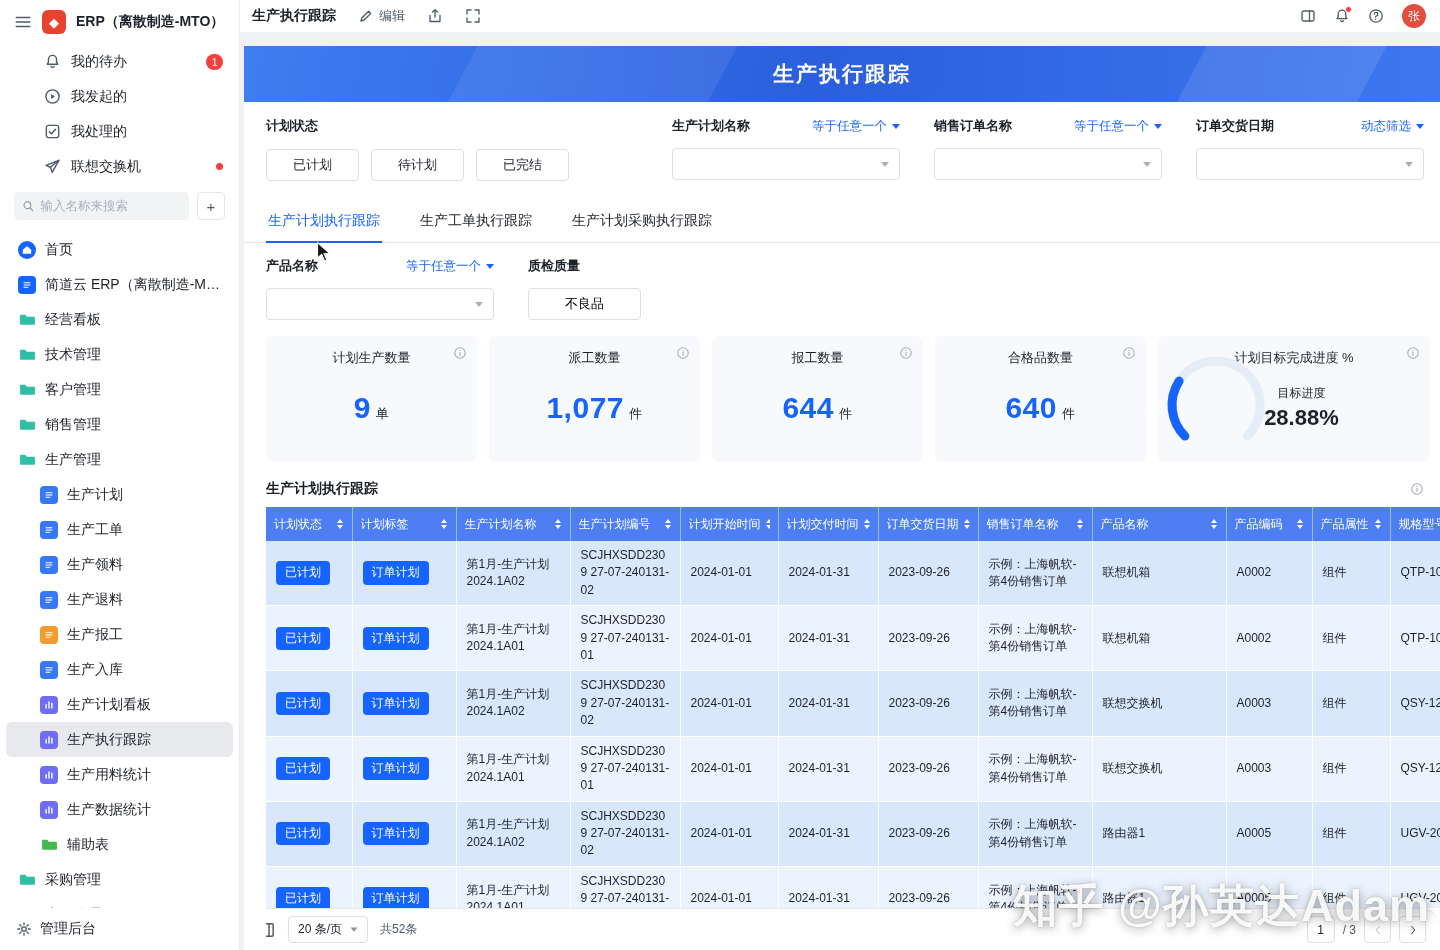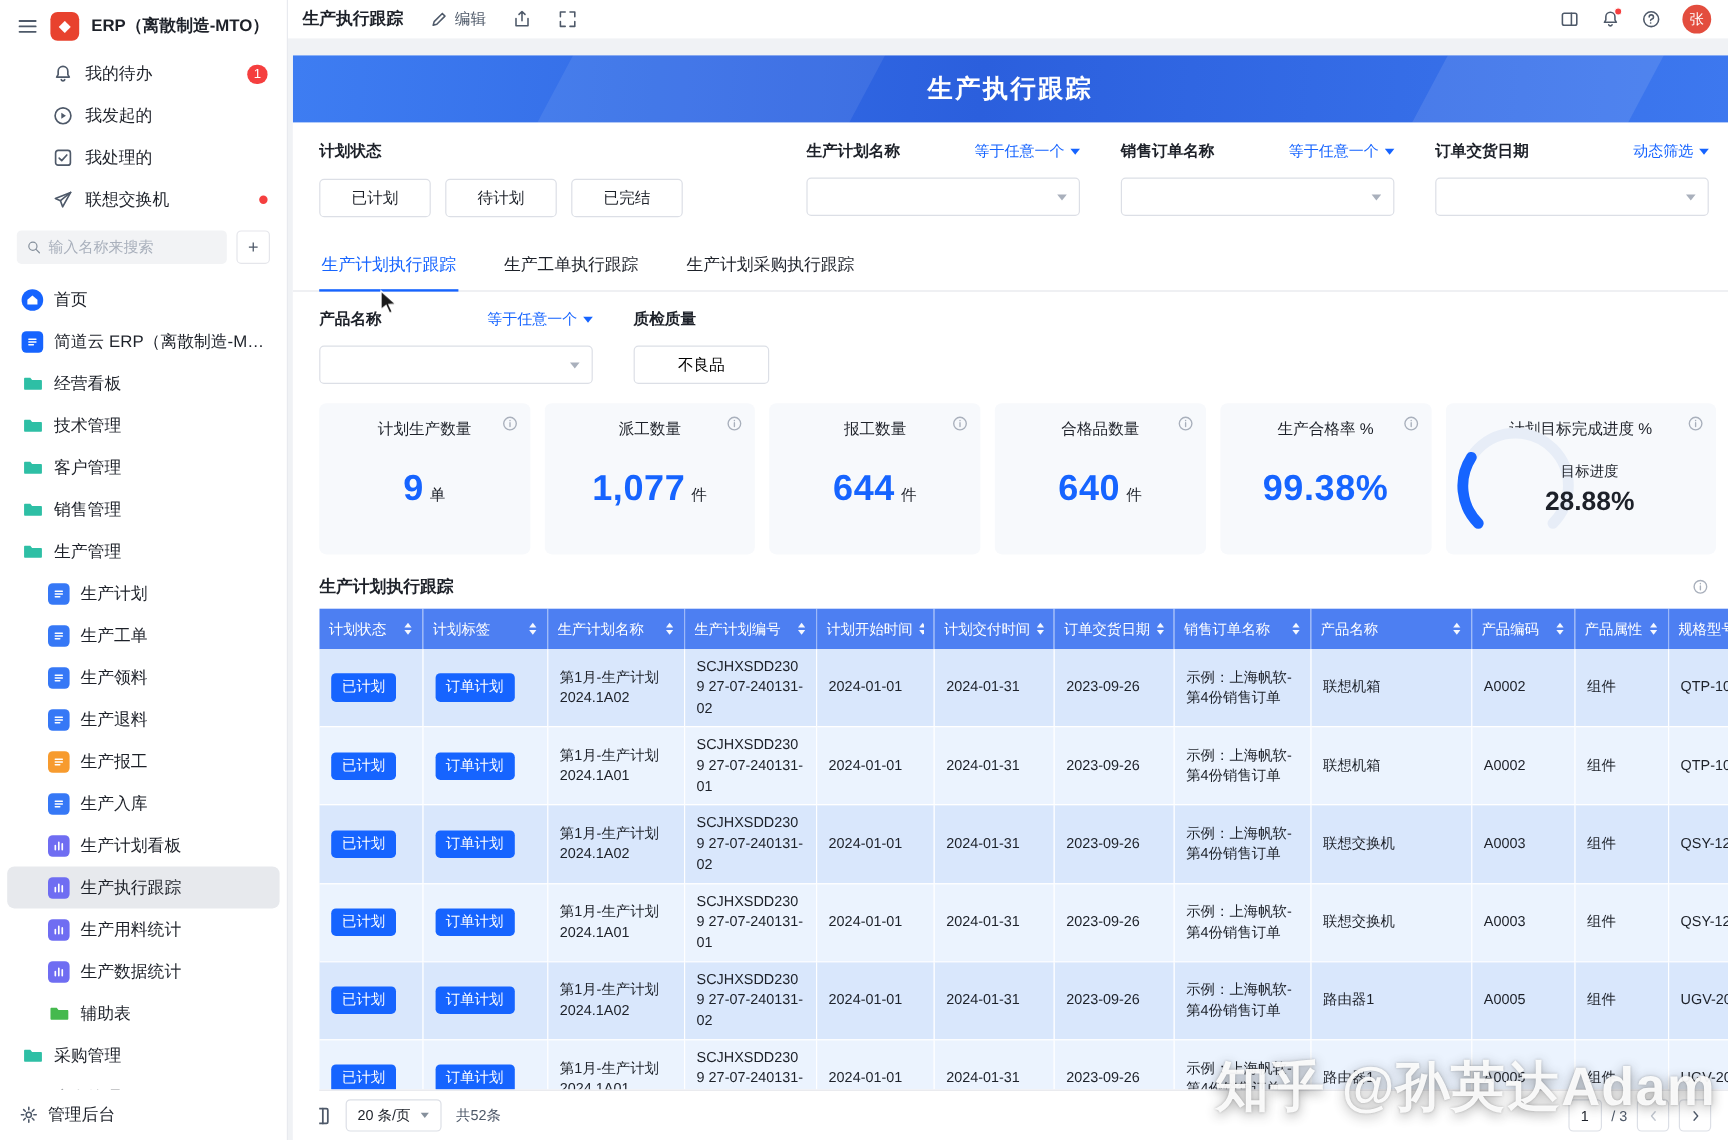--- a/index.html
+++ b/index.html
@@ -105,21 +105,21 @@
   .sort { display:inline-flex; flex-direction:column; align-items:center; min-width:8px; }
   .sort i { display:block; width:0; height:0; border-left:3.5px solid transparent; border-right:3.5px solid transparent; }
   .sort .s-up { border-bottom:4px solid rgba(255,255,255,.95); margin-bottom:2px; }
   .sort .s-dn { border-top:4px solid rgba(255,255,255,.95); }
   tbody td { padding:6px 10px; height:48px; border-right:1px solid #fff; border-bottom:1px solid #fff; vertical-align:middle; line-height:1.45; word-break:break-word; }
   tbody tr { cursor:pointer; }
   tbody tr:nth-child(odd) { background:var(--row-odd,#d9e7fc); }
   tbody tr:nth-child(even) { background:var(--row-even,#ebf3fe); }
   .badge-blue { background:var(--primary,#1664ff); color:#fff; border-radius:4px; padding:3px 9px; font-size:12px; display:inline-block; white-space:nowrap; }
 
-  .pagination { height:42px; min-height:42px; border-top:1px solid #e5e6eb; background:#fff; display:flex; align-items:center; gap:12px; padding:0 14px; margin-left:-22px; }
+  .pagination { height:42px; min-height:42px; border-top:1px solid #e5e6eb; background:#fff; display:flex; align-items:center; gap:12px; padding:0 14px; margin-left:-22px;border-radius:20px; }
   .pg-ico { width:18px; height:18px; color:#4e5969; cursor:pointer; }
   .pg-size { height:27px; border:1px solid #dcdfe6; border-radius:4px; display:flex; align-items:center; gap:8px; padding:0 9px; font-size:12px; cursor:pointer; color:#1d2129; }
   .pg-size .caret { color:#86909c; transform:scale(.85); }
   .pg-total { font-size:12px; color:#4e5969; }
   .pg-right { margin-left:auto; display:flex; align-items:center; gap:8px; }
   .pg-page { width:28px; height:27px; border:1px solid #dcdfe6; border-radius:4px; text-align:center; font-size:12px; color:#1d2129; outline:none; font-family:inherit; }
   .pg-sep { font-size:12px; color:#4e5969; }
   .pg-btn { width:27px; height:27px; border:1px solid #dcdfe6; border-radius:4px; background:#fff; display:flex; align-items:center; justify-content:center; cursor:pointer; }
   .pg-btn .ic { width:14px; height:14px; }
   .pg-btn.prev { color:#c0c6cf; }
@@ -558,30 +558,20 @@
           </div>
           <div class="stat-card">
             <div class="stat-label">合格品数量</div>
             <span class="ic info-i">
               <svg viewBox="0 0 16 16">
                 <circle cx="8" cy="8" r="6"></circle>
                 <path d="M8 7.2v3.6M8 4.9v.3"></path>
               </svg>
             </span>
             <div class="stat-value">640<span class="stat-unit">件</span></div>
-          </div>
-          <div class="stat-card">
-            <div class="stat-label">生产合格率 %</div>
-            <span class="ic info-i">
-              <svg viewBox="0 0 16 16">
-                <circle cx="8" cy="8" r="6"></circle>
-                <path d="M8 7.2v3.6M8 4.9v.3"></path>
-              </svg>
-            </span>
-            <div class="stat-value">99.38%</div>
           </div>
           <div class="stat-card gauge-card">
             <div class="stat-label">计划目标完成进度 %</div>
             <span class="ic info-i">
               <svg viewBox="0 0 16 16">
                 <circle cx="8" cy="8" r="6"></circle>
                 <path d="M8 7.2v3.6M8 4.9v.3"></path>
               </svg>
             </span>
             <div class="gauge-wrap">

